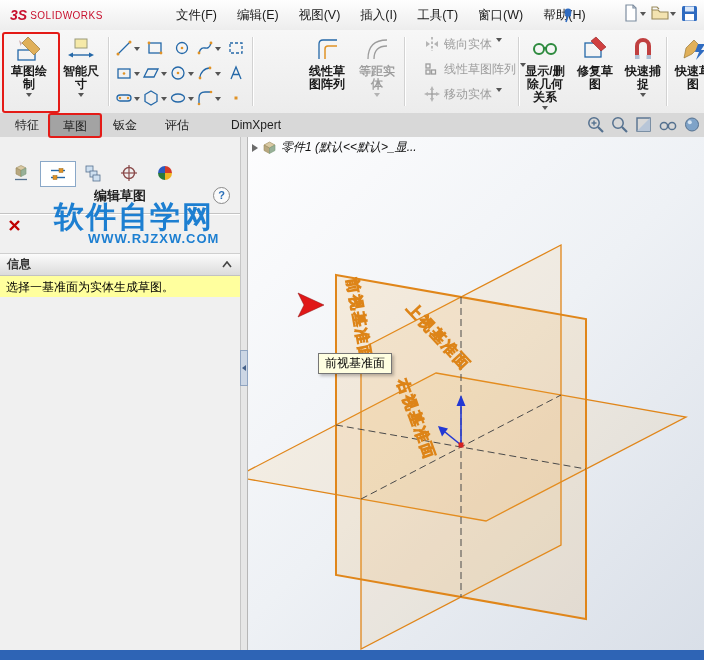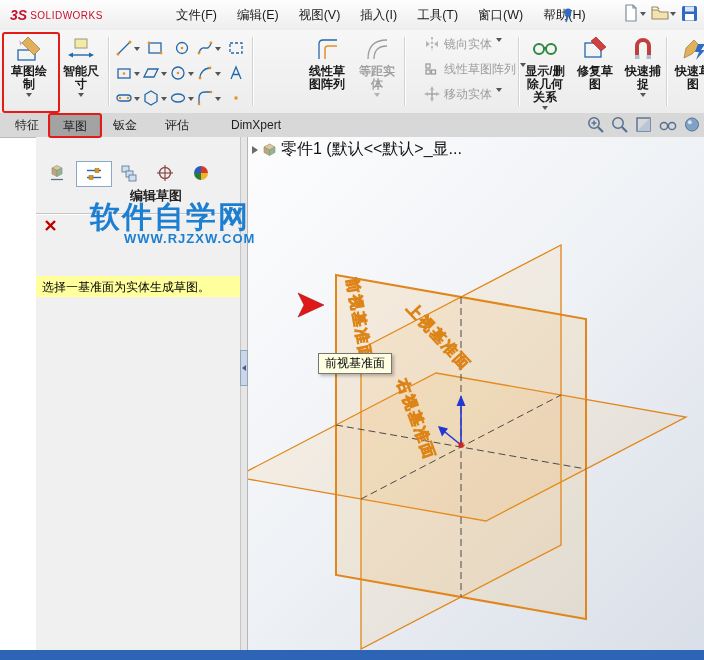--- a/index.html
+++ b/index.html
@@ -36,21 +36,21 @@
         color:#9d9d9d;font-size:12px;cursor:pointer;}
   .anno{position:absolute;border:2px solid #e41b17;border-radius:3px;pointer-events:none;z-index:60;}
   
   #tabrow{position:absolute;left:0;top:113px;width:704px;height:24px;background:#d8d8d8;
           border-bottom:1px solid #b9b9b9;}
   .tab{position:absolute;top:1px;height:22px;line-height:22px;text-align:center;font-size:12px;cursor:pointer;color:#222;}
   .tab.active{background:#a3a3a3;border:1px solid #9a9a9a;border-bottom:none;}
   .hud{position:absolute;right:2px;top:2px;display:flex;gap:5px;align-items:center;}
   .hudi{cursor:pointer;}
   
-  #panel{position:absolute;left:0;top:137px;width:240px;height:513px;background:#f0f0f0;margin-left:36px;}
+  #panel{position:absolute;left:0;top:137px;width:240px;height:513px;background:#f0f0f0;}
   .ptabs{position:absolute;left:0;top:23px;width:240px;height:26px;}
   .ptab{position:absolute;top:1px;width:34px;height:24px;display:flex;align-items:center;justify-content:center;cursor:pointer;}
   .ptab.sel{background:#fff;border:1px solid #8aa8c8;}
   .ptitle{position:absolute;left:0;top:50px;width:240px;height:20px;text-align:center;
           font-weight:bold;font-size:13px;color:#222;}
   .phelp{position:absolute;right:10px;top:50px;width:15px;height:15px;border:1px solid #8a8a8a;border-radius:50%;
          text-align:center;line-height:15px;font-size:11px;color:#2a6fb8;font-weight:bold;cursor:pointer;background:#fafafa;}
   .pdivider{position:absolute;left:0;top:76px;width:240px;height:1px;background:#c4c4c4;box-shadow:0 1px 0 #fff;}
   .pclose{position:absolute;left:8px;top:82px;cursor:pointer;}
   .infohdr{position:absolute;left:0;top:116px;width:240px;height:21px;
@@ -69,21 +69,21 @@
             border-left:1px solid #c6c6c6;border-right:1px solid #b6b6b6;box-sizing:border-box;}
   .collapse{position:absolute;left:240px;top:350px;width:8px;height:36px;background:#ccd6e4;
             border:1px solid #90a4c0;box-sizing:border-box;cursor:pointer;display:flex;align-items:center;justify-content:center;}
   .collapse .tri{width:0;height:0;border-top:3px solid transparent;border-bottom:3px solid transparent;border-right:4px solid #44608a;}
   
   #viewport{position:absolute;left:248px;top:137px;width:456px;height:513px;overflow:hidden;
             background:linear-gradient(135deg,#fdfdfe 0%,#eef1f5 50%,#d9dfe8 100%);}
   .treerow{position:absolute;left:4px;top:2px;display:flex;align-items:center;gap:4px;z-index:10;}
   .flyout{width:0;height:0;border-top:4px solid transparent;border-bottom:4px solid transparent;
           border-left:6px solid #6b6b6b;cursor:pointer;}
-  .treetxt{font-size:16px;color:#111;}
+  .treetxt{font-size:12px;color:#111;font-style:italic;}
   #scene{position:absolute;left:0;top:0;}
   .plane-label{font-family:"Liberation Sans","DejaVu Sans",sans-serif;font-weight:bold;font-size:15px;
                letter-spacing:2px;fill:rgba(245,190,100,.22);stroke:#dd8418;stroke-width:.9;}
   .tooltip{position:absolute;left:70px;top:216px;background:#ffffe1;border:1px solid #767676;
            padding:1px 6px;font-size:12px;color:#000;box-shadow:2px 2px 3px rgba(0,0,0,.25);z-index:20;white-space:nowrap;}
   
   #statusbar{position:absolute;left:0;top:650px;width:704px;height:10px;background:#2e64b5;}
 </style>
 </head>
 <body>
@@ -438,20 +438,26 @@
   <div class="pdivider"></div>
 
   <svg class="pclose" width="13" height="13" viewBox="0 0 13 13">
     <line x1="2" y1="2" x2="11" y2="11" stroke="#c00000" stroke-width="2.4"></line>
     <line x1="11" y1="2" x2="2" y2="11" stroke="#c00000" stroke-width="2.4"></line>
   </svg>
 
   <div class="wm1">软件自学网</div>
   <div class="wm2">WWW.RJZXW.COM</div>
 
+  <div class="infohdr">
+    <span>信息</span>
+    <svg class="infochev" width="10" height="7" viewBox="0 0 10 7">
+        <polyline points="1,6 5,1 9,6" stroke="#444" fill="none" stroke-width="1.6"></polyline>
+      </svg>
+  </div>
   <div class="msg">选择一基准面为实体生成草图。</div>
 </div>
 
 <div id="splitter"></div>
 <div class="collapse">
     <span class="tri"></span>
   </div>
 
 <div id="viewport">
   <div class="treerow">

